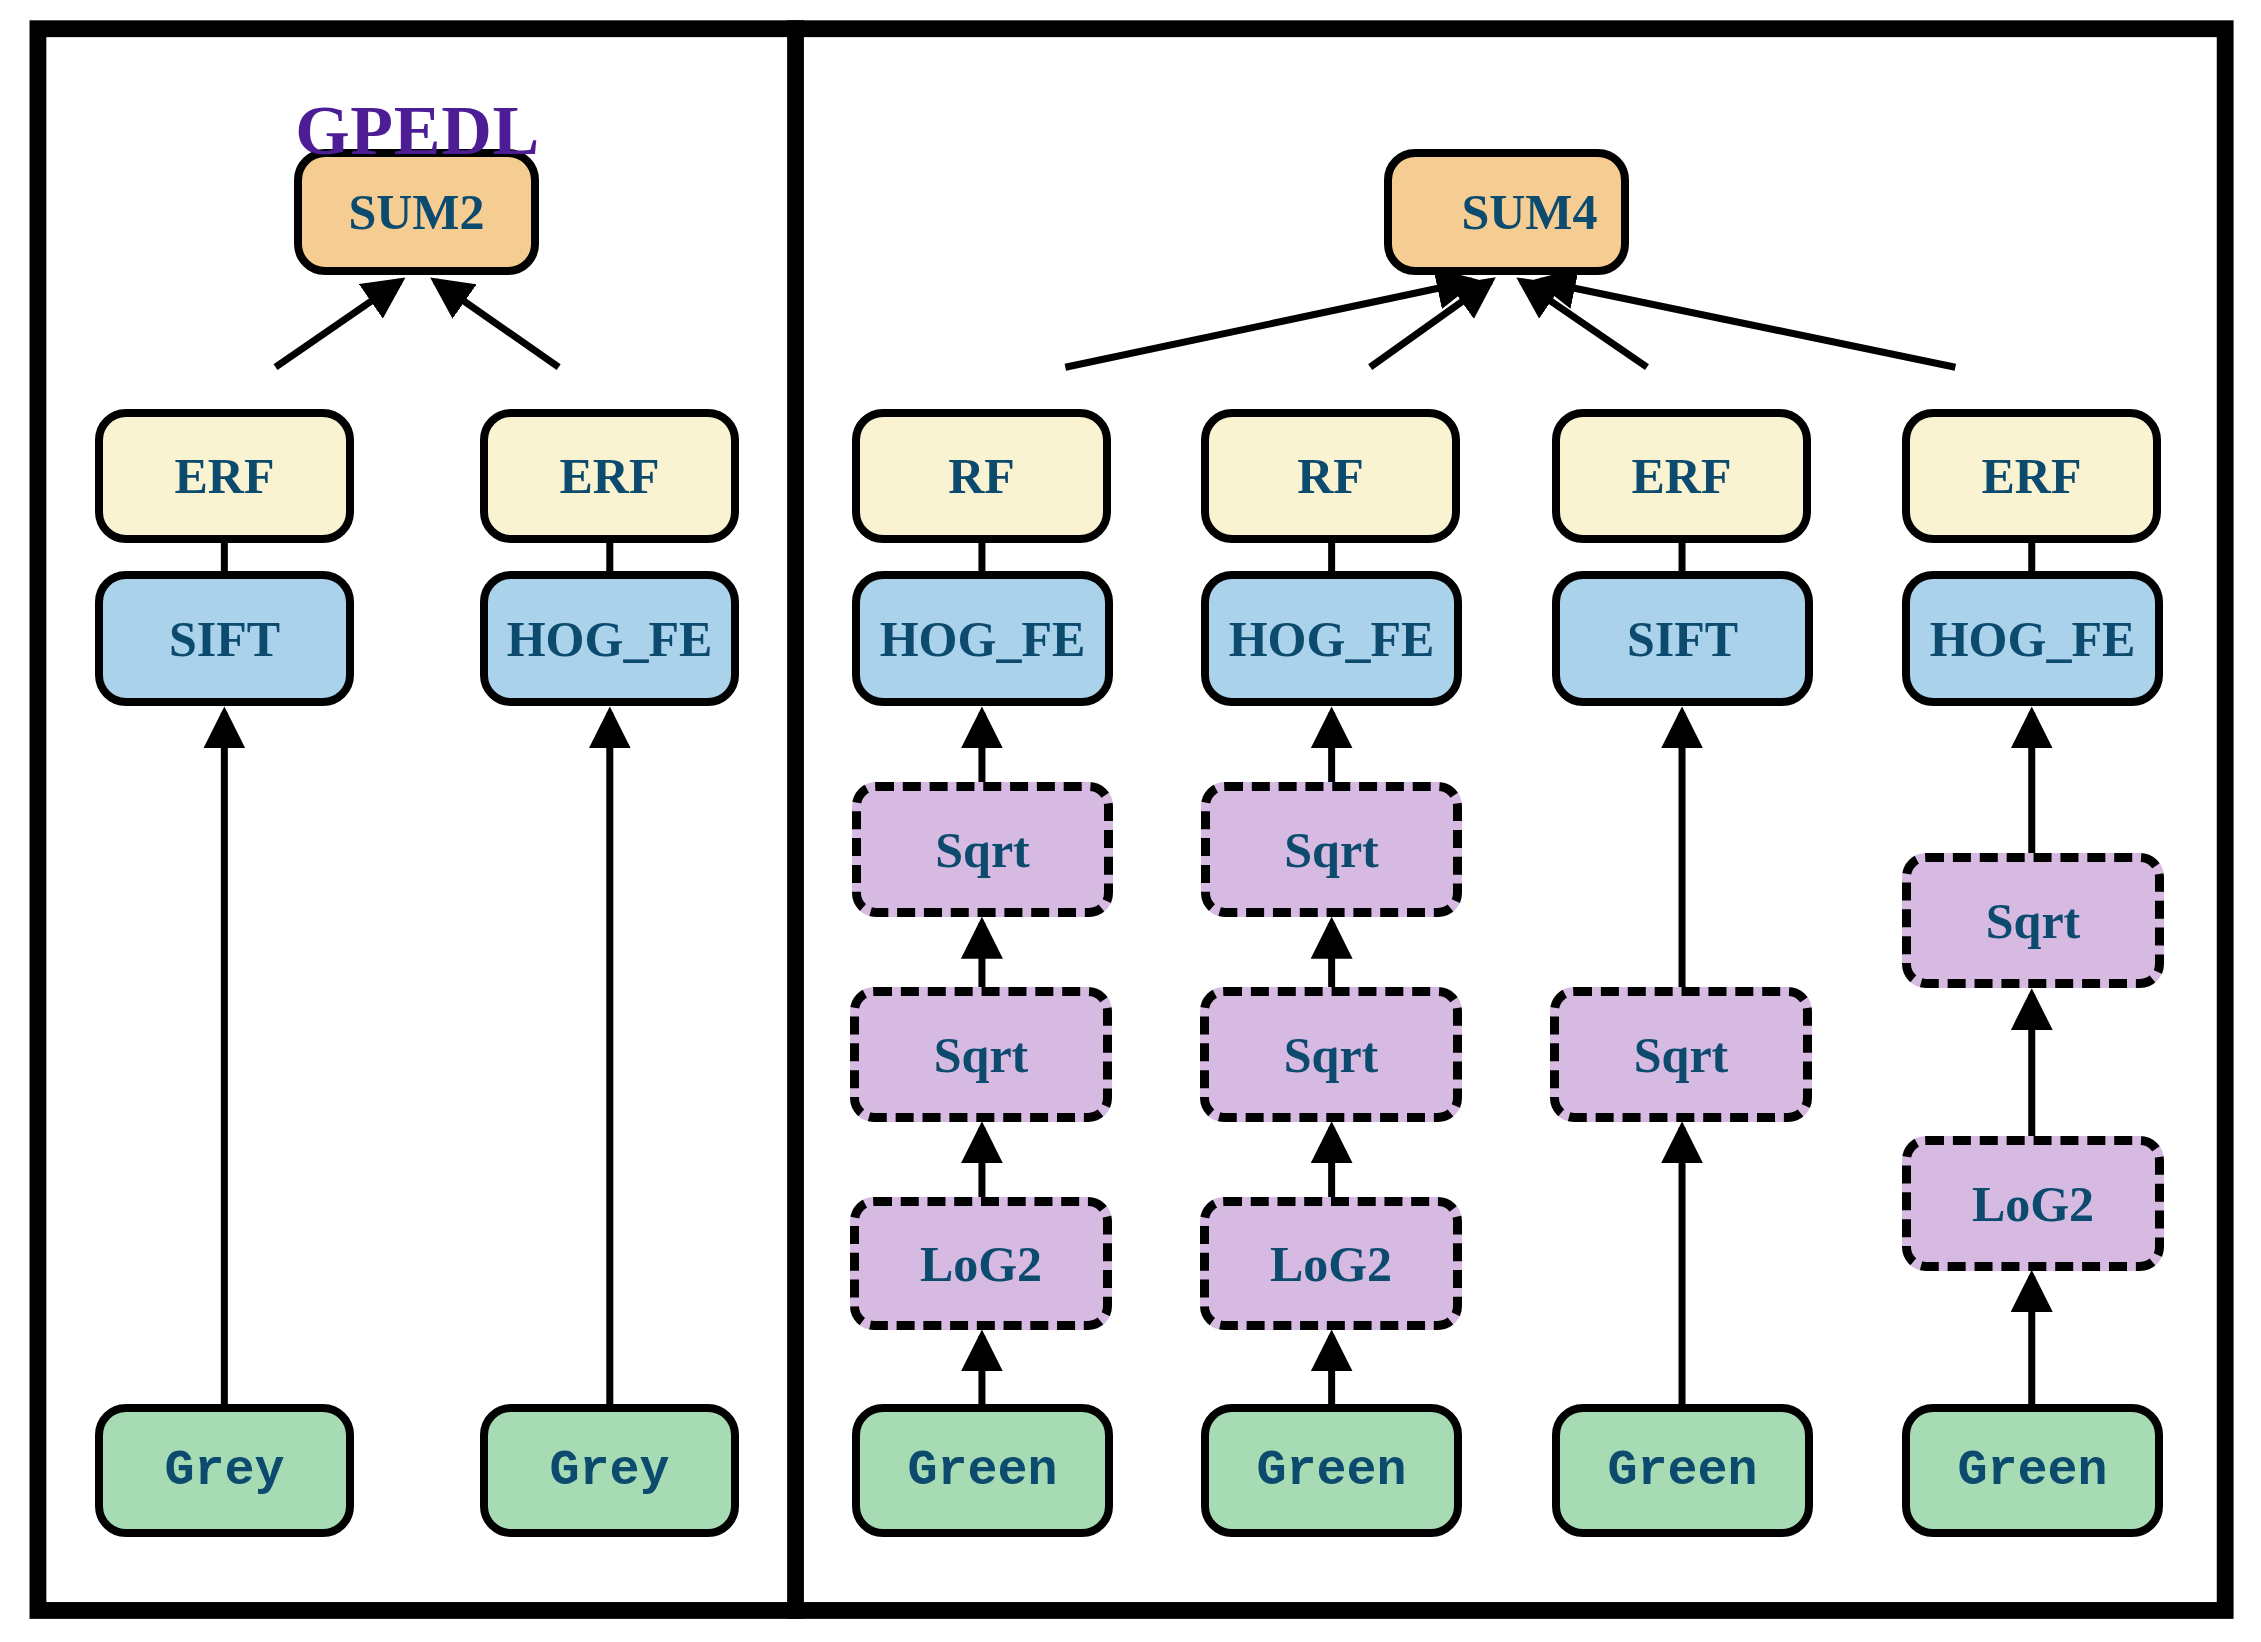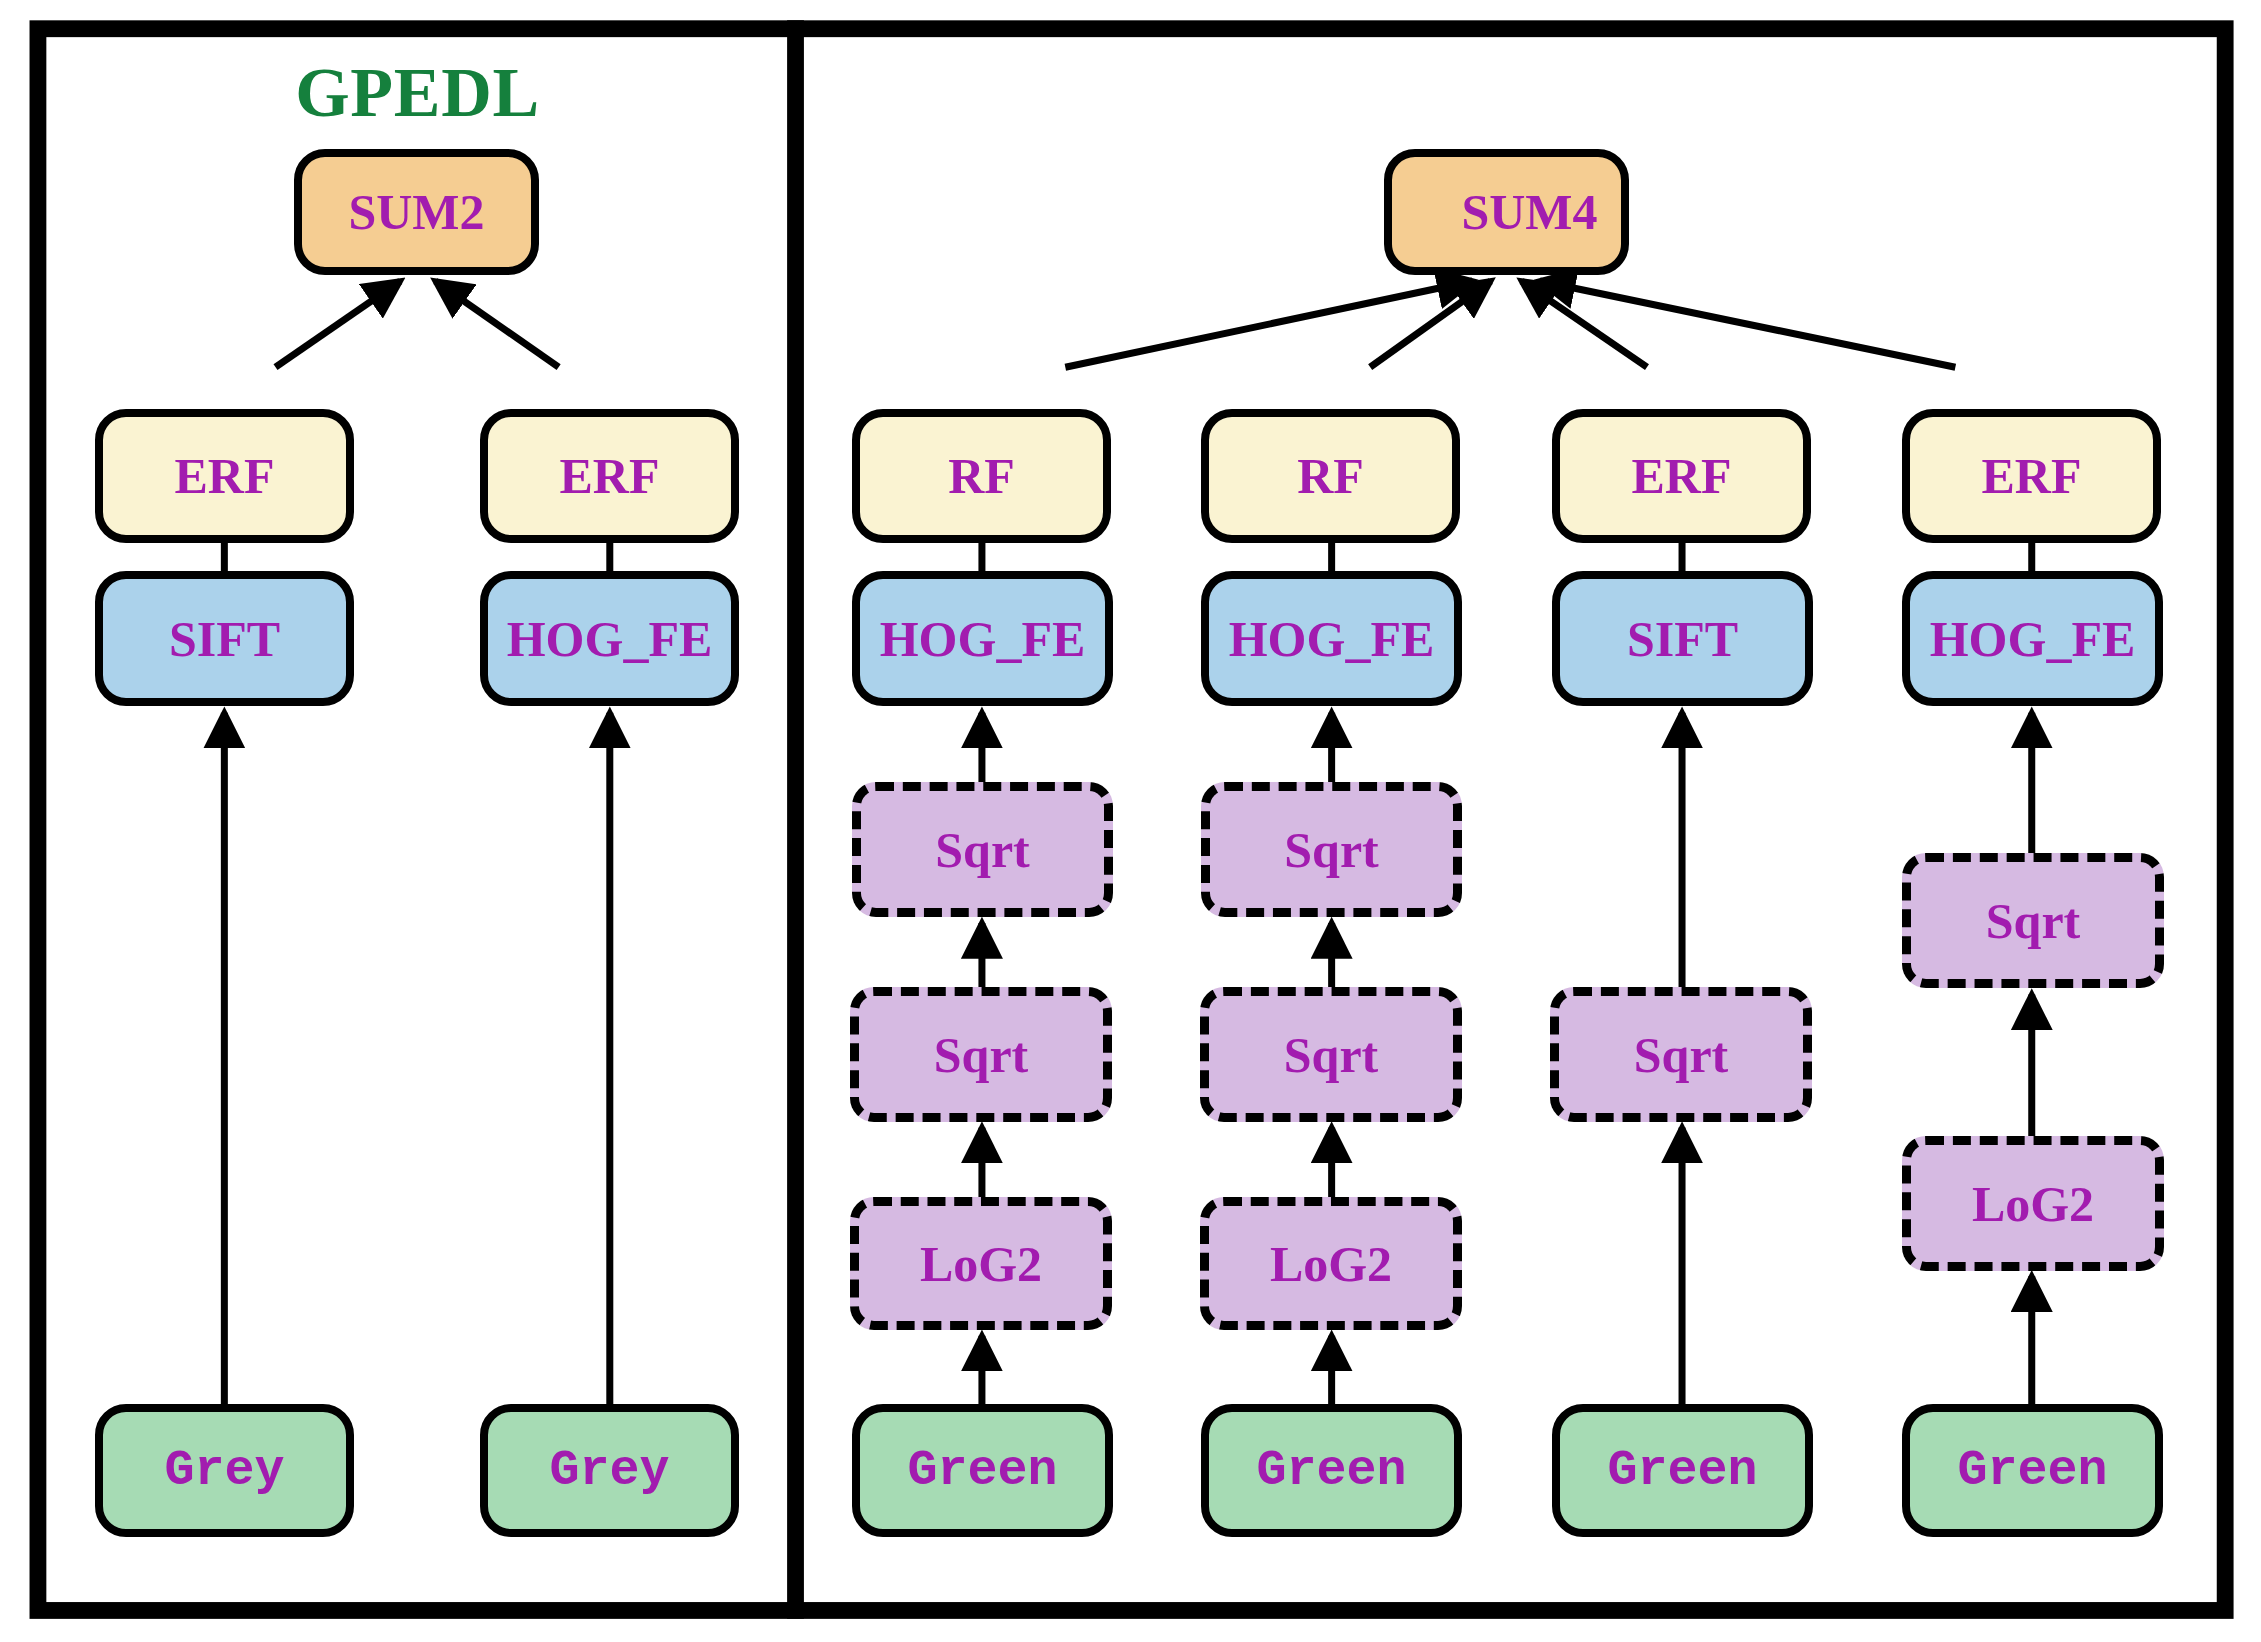--- a/index.html
+++ b/index.html
@@ -11,30 +11,31 @@
     overflow:hidden;
   }
   svg.wires{position:absolute;left:0;top:0;z-index:0;}
   .panel-title{
     position:absolute;z-index:2;
     width:421px;
     text-align:center;
     font-weight:700;
     font-size:70px;
     line-height:1.05;
-    color:#15803d;
+    color:#4c1d95;
     letter-spacing:0.7px;
+    margin-top:38px;
   }
   .node{
     position:absolute;z-index:1;
     box-sizing:border-box;
     display:flex;align-items:center;justify-content:center;
     font-weight:700;
     font-size:50px;
-    color:#a21caf;
+    color:#0c4a6e;
     border-radius:31px;
     text-align:center;
   }
   .solid{border:8.4px solid var(--c-stroke,#000);}
   .dashed{border:9.8px dashed var(--c-stroke,#000);}
   .sum{background:var(--c-sum,#F5CD92);}
   .classifier{background:var(--c-classifier,#FAF3D2);margin-top:43px;}
   .feature{background:var(--c-feature,#ABD2EB);}
   .function{background:var(--c-function,#D6BAE2);border-radius:24px;}
   .input{background:var(--c-input,#A6DBB4);font-family:Liberation Mono, monospace;}

